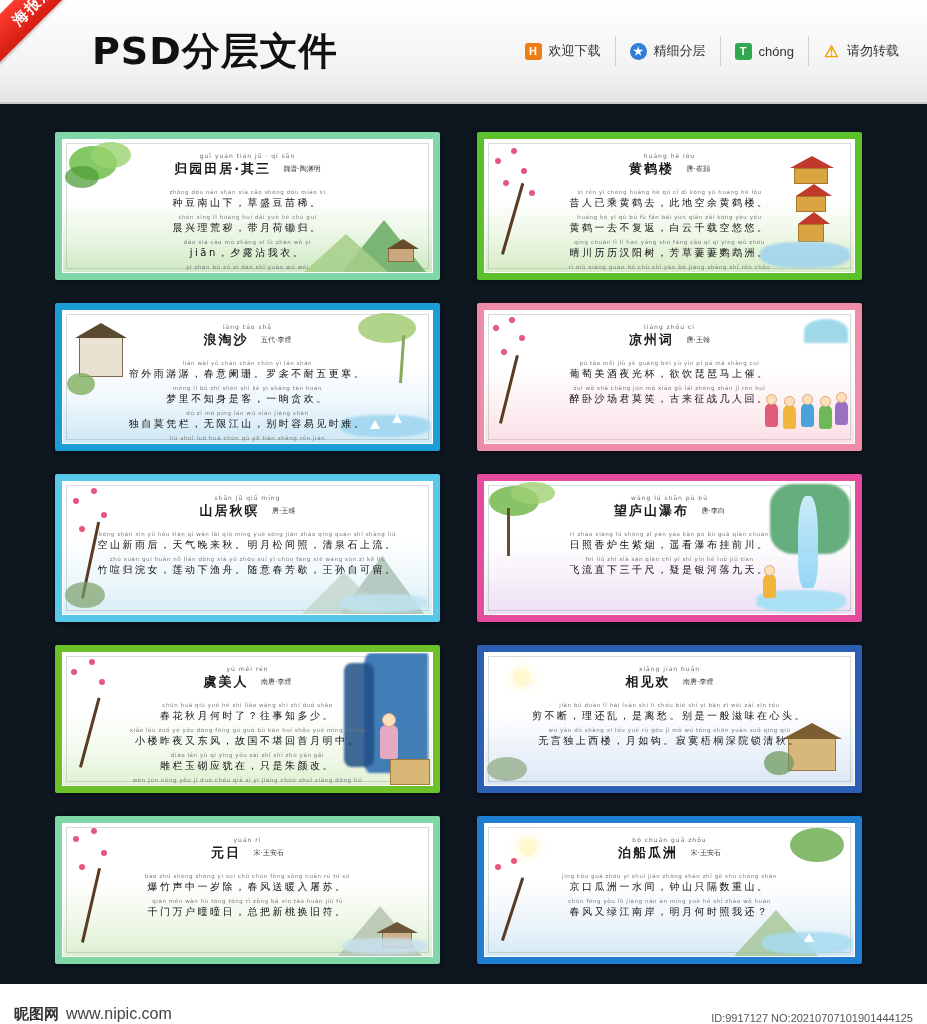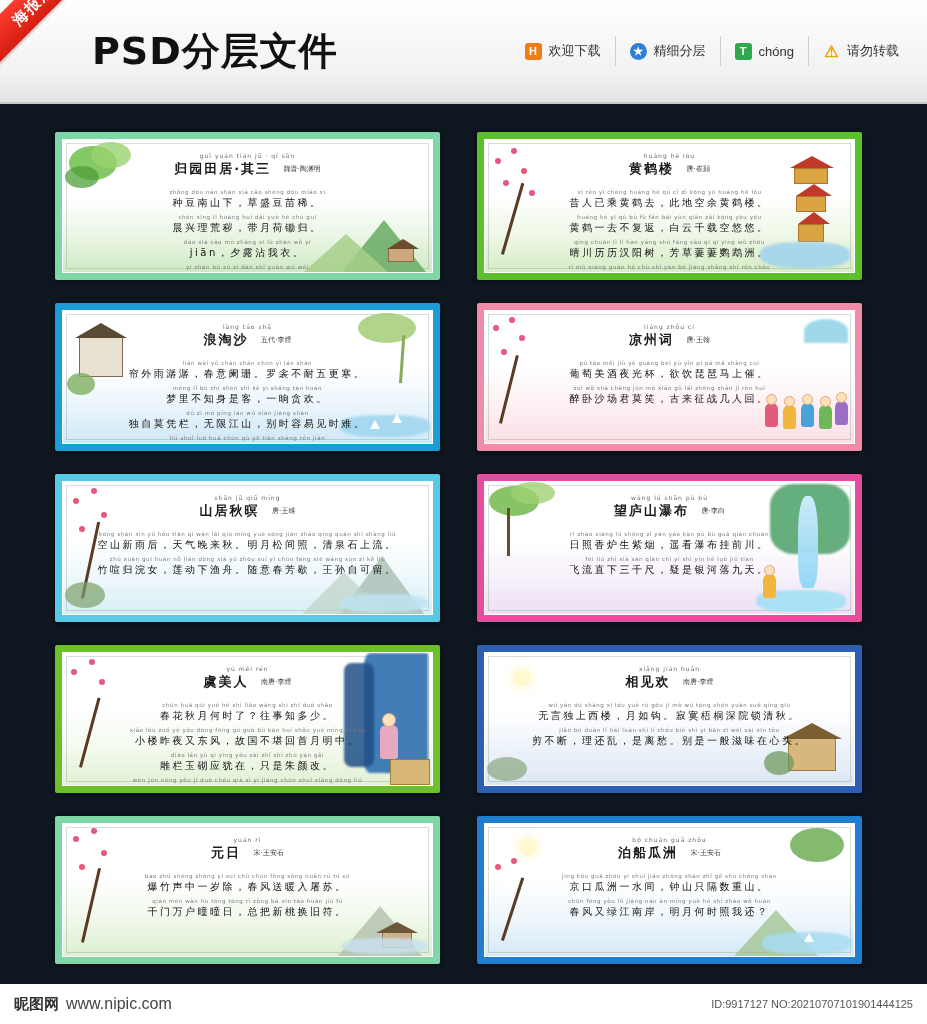--- a/index.html
+++ b/index.html
@@ -274,21 +274,21 @@
   }
 
   
   .footer {
     position: absolute;
     left: 0; bottom: 0;
     width: 927px;
     height: 40px;
     background: #ffffff;
     display: flex;
-    align-items: center;
+    align-items: flex-end;
     padding: 0 14px;
   }
   .brand {
     display: flex;
     align-items: baseline;
   }
   .brand-name {
     font-size: 15px;
     font-weight: bold;
     color: #333;
@@ -624,26 +624,26 @@
         <div class="hut-roof" style="right:12px;bottom:46px;border-left-width:30px;border-right-width:30px;border-bottom-width:16px;border-bottom-color:#7c5e33;"></div>
         <div class="tree" style="right:60px;bottom:10px;width:30px;height:24px;background:#6f9a5f;opacity:.75;"></div>
       </div>
       <div class="poem-title-wrap">
         <div class="pinyin-title">xiāng jiàn huān</div>
         <span class="poem-title">相见欢</span>
         <span class="poem-author">南唐·李煜</span>
       </div>
       <div class="poem-body">
       <div class="poem-line">
+        <div class="line-pinyin">jiǎn bù duàn    lǐ hái luàn    shì lí chóu    bié shì yī bān zī wèi zài xīn tóu</div>
+        <div class="line-hanzi">剪不断，理还乱，是离愁。别是一般滋味在心头。</div>
+      </div>
+      <div class="poem-line">
         <div class="line-pinyin">wú yán dú shàng xī lóu    yuè rú gōu    jì mò wú tóng shēn yuàn suǒ qīng qiū</div>
         <div class="line-hanzi">无言独上西楼，月如钩。寂寞梧桐深院锁清秋。</div>
-      </div>
-      <div class="poem-line">
-        <div class="line-pinyin">jiǎn bù duàn    lǐ hái luàn    shì lí chóu    bié shì yī bān zī wèi zài xīn tóu</div>
-        <div class="line-hanzi">剪不断，理还乱，是离愁。别是一般滋味在心头。</div>
       </div>
           </div>
     </div>
       </div>
       <div class="board" style="background: rgb(127, 214, 166);">
     <div class="board-inner">
 
       <div class="wash" style="background:linear-gradient(transparent,#f0f8ea 50%,#dcefd0);"></div>
       <div class="art-left">
         <div class="plum-branch" style="left:18px;bottom:14px;height:76px;transform:rotate(13deg);"></div>

